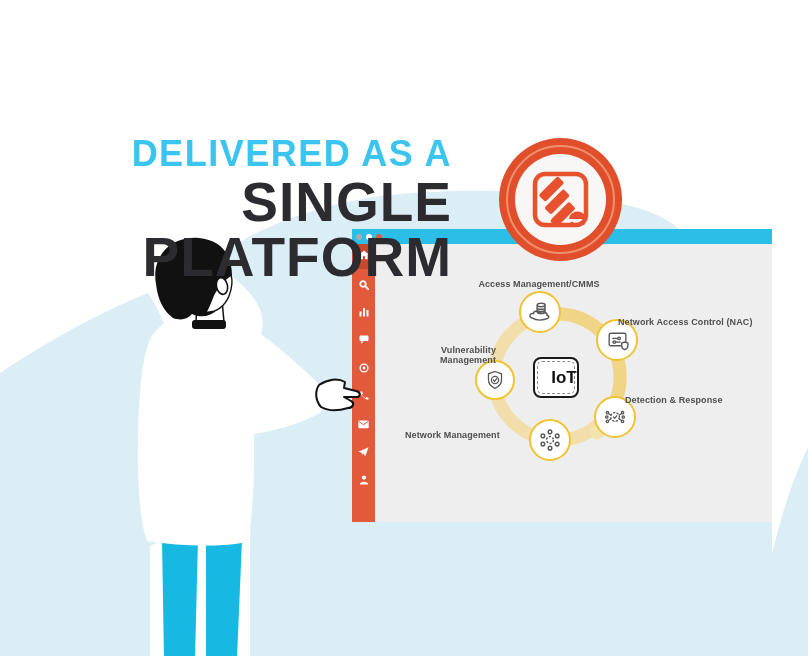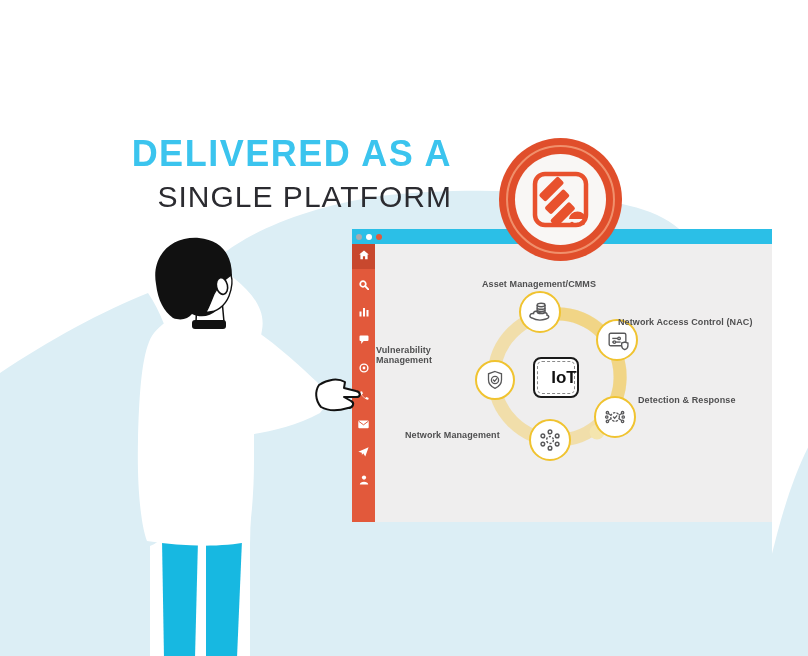--- a/index.html
+++ b/index.html
@@ -3,21 +3,21 @@
 <meta charset="utf-8">
 <style>
   html,body{margin:0;padding:0;background:#fff;}
   .stage{position:relative;width:808px;height:656px;background:#ffffff;overflow:hidden;
          font-family:"Liberation Sans",sans-serif;}
   .layer{position:absolute;left:0;top:0;width:808px;height:656px;}
 
   
   .title-wrap{position:absolute;left:28px;top:136px;width:424px;text-align:right;z-index:4;}
   .title-line1{font-size:36px;font-weight:bold;letter-spacing:1.5px;color:#3BC4EE;line-height:1.0;}
-  .title-line2{font-size:30px;font-weight:normal;letter-spacing:1px;color:#2B2B30;line-height:1.0;margin-top:10px;}
+  .title-line2{font-size:55px;font-weight:bold;letter-spacing:1px;color:#2B2B30;line-height:1.0;margin-top:3px;}
 
   
   .window{position:absolute;left:352px;top:229px;width:420px;height:293px;z-index:1;}
   .win-topbar{position:absolute;left:0;top:0;width:420px;height:15px;background:#2BBFE7;}
   .win-dot{position:absolute;top:5px;width:6px;height:6px;border-radius:50%;}
   .win-sidebar{position:absolute;left:0;top:15px;width:23px;height:278px;background:#E2593B;}
   .sb-active{position:absolute;left:0;top:0;width:23px;height:25px;background:#C8482E;}
   .sb-icon{position:absolute;left:0;width:23px;height:14px;display:flex;align-items:center;justify-content:center;}
   .win-content{position:absolute;left:23px;top:15px;width:397px;height:278px;background:#EFEEEE;}
 
@@ -205,24 +205,24 @@
               <circle cx="5.4" cy="8.2" r="1.7"></circle>
           </g>
         </svg>
       </div>
 
       <div class="iot-box">
         <div class="iot-inner"></div>
         <span class="iot-text">IoT</span>
       </div>
 
-      <div class="node-label" style="left:94px;top:35px;width:140px;text-align:center">Asset Management/CMMS</div>
+      <div class="node-label" style="left:94px;top:35px;width:140px;text-align:center">Access Management/CMMS</div>
       <div class="node-label" style="left:243px;top:73px;width:136px">Network Access Control (NAC)</div>
-      <div class="node-label" style="left:1px;top:101px;width:106px;text-align:left">Vulnerability Management</div>
-      <div class="node-label" style="left:263px;top:151px;width:120px">Detection &amp; Response</div>
+      <div class="node-label" style="left:15px;top:101px;width:106px;text-align:right">Vulnerability Management</div>
+      <div class="node-label" style="left:250px;top:151px;width:120px">Detection &amp; Response</div>
       <div class="node-label" style="left:30px;top:186px;width:110px;text-align:left">Network Management</div>
     </div>
   </div>
 
   <svg class="layer person-svg" viewBox="0 0 808 656">
 
     <path d="M 162,540 L 198,540 L 195,658 L 164,658 Z" fill="#17B8E1"></path>
     <path d="M 206,540 L 242,540 L 237,658 L 206,658 Z" fill="#17B8E1"></path>
 
     <path d="M 209,306

